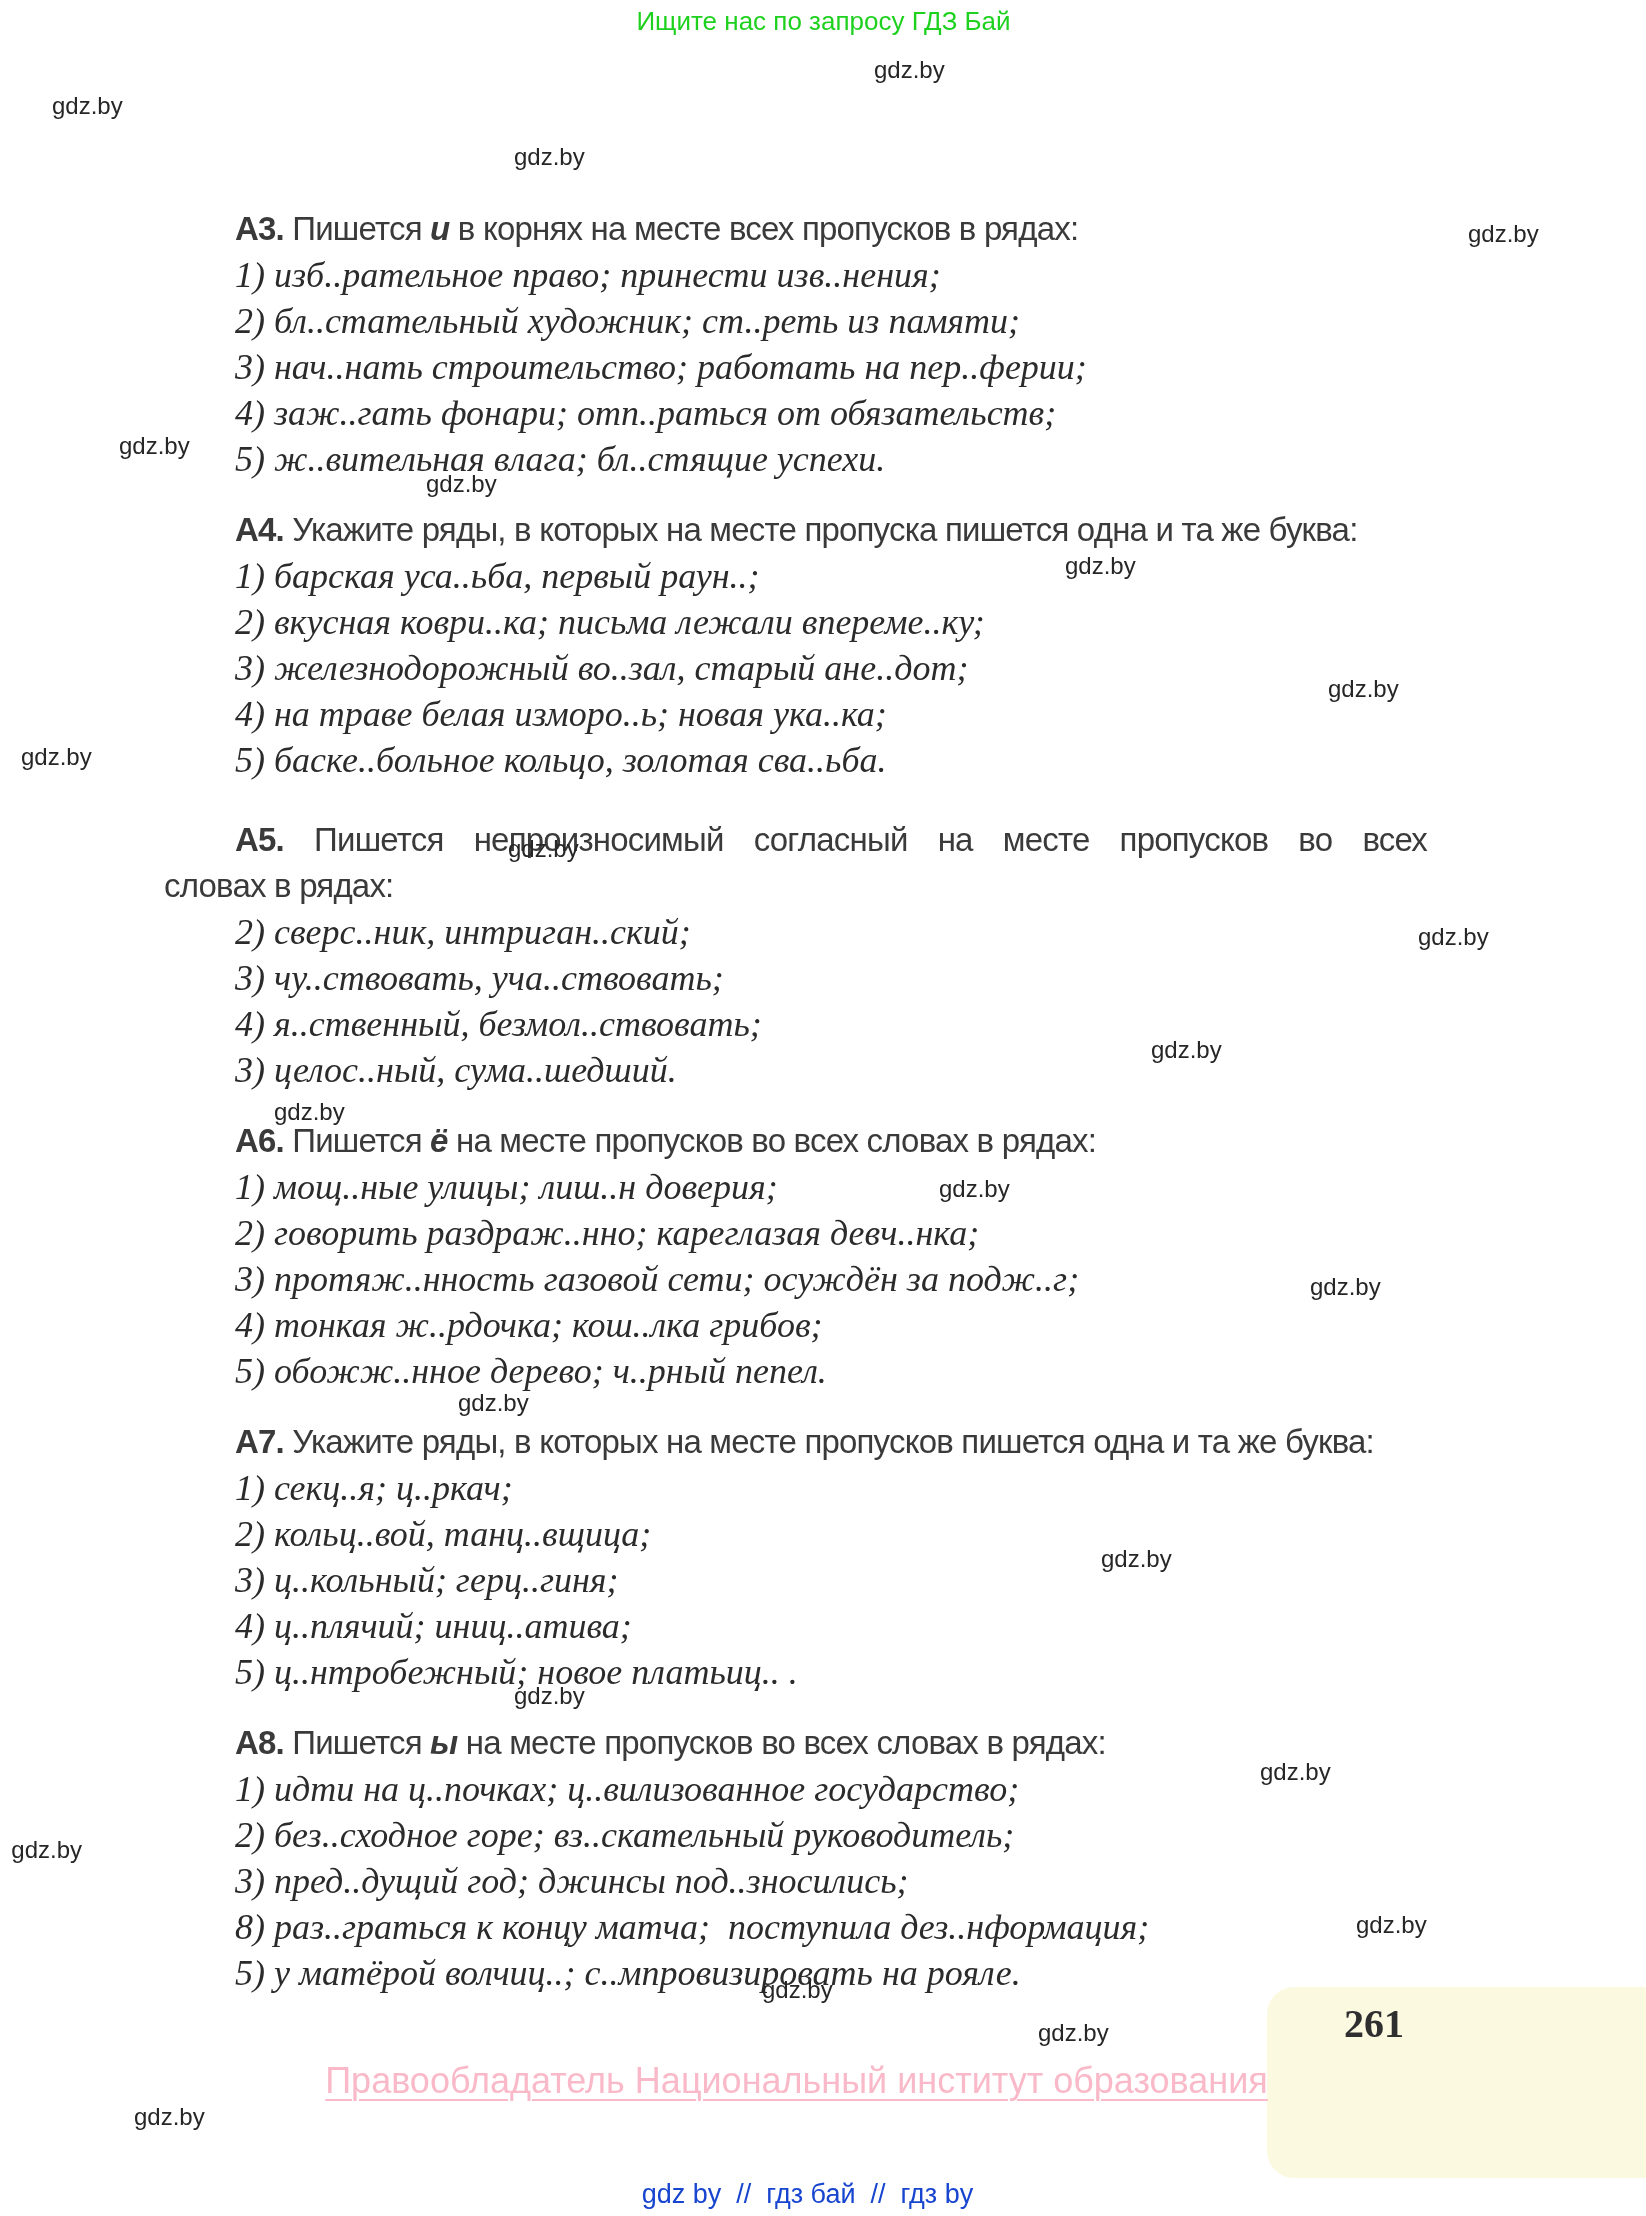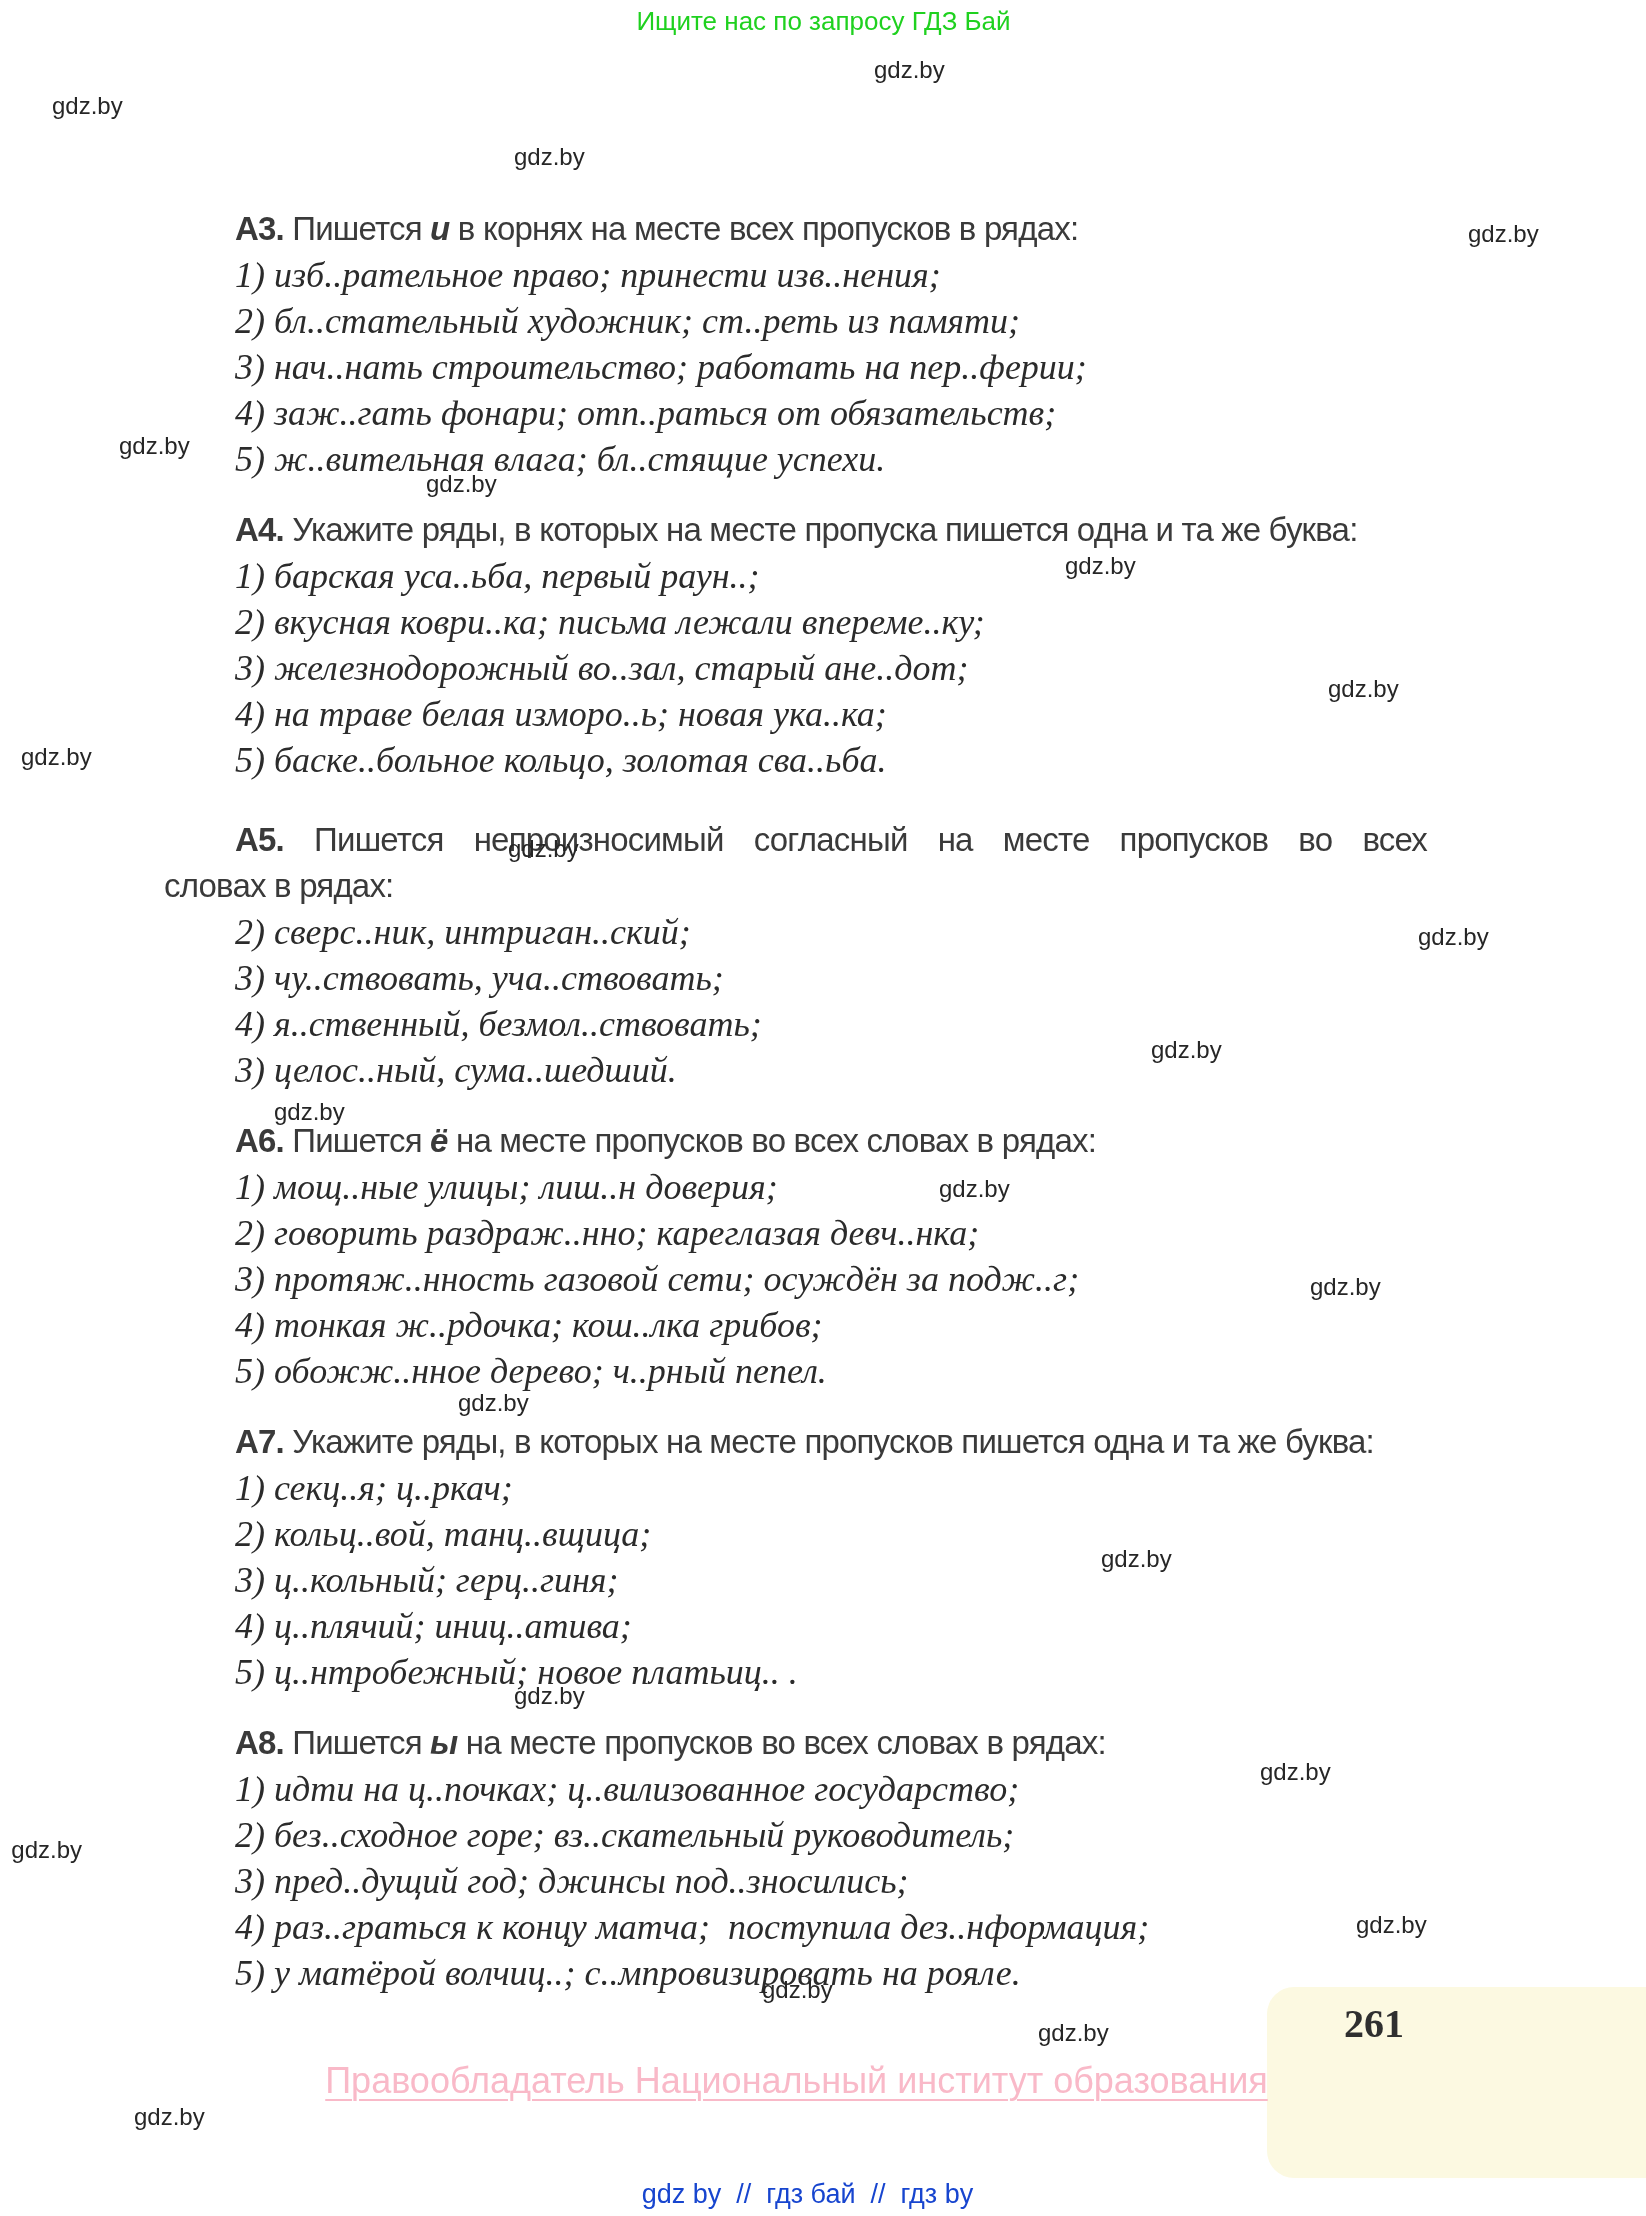--- a/index.html
+++ b/index.html
@@ -128,21 +128,21 @@
       <p class="item">2) кольц..вой, танц..вщица;</p>
       <p class="item">3) ц..кольный; герц..гиня;</p>
       <p class="item">4) ц..плячий; иниц..атива;</p>
       <p class="item">5) ц..нтробежный; новое платьиц.. .</p>
     </section>
     <section class="exercise">
       <p class="hdr"><span class="b">А8.</span><span> Пишется </span><span class="bi">ы</span><span> на месте пропусков во всех словах в рядах:</span></p>
       <p class="item">1) идти на ц..почках; ц..вилизованное государство;</p>
       <p class="item">2) без..сходное горе; вз..скательный руководитель;</p>
       <p class="item">3) пред..дущий год; джинсы под..зносились;</p>
-      <p class="item">4) раз..граться к концу матча;  поступила дез..нформация;</p>
+      <p class="item">8) раз..граться к концу матча;  поступила дез..нформация;</p>
       <p class="item">5) у матёрой волчиц..; с..мпровизировать на рояле.</p>
     </section>
   </main>
 
 <div>
     <span class="wm" style="left: 874px; top: 58px;">gdz.by</span>
     <span class="wm" style="left: 52px; top: 94px;">gdz.by</span>
     <span class="wm" style="left: 514px; top: 145px;">gdz.by</span>
     <span class="wm" style="left: 1468px; top: 222px;">gdz.by</span>
     <span class="wm" style="left: 119px; top: 434px;">gdz.by</span>

